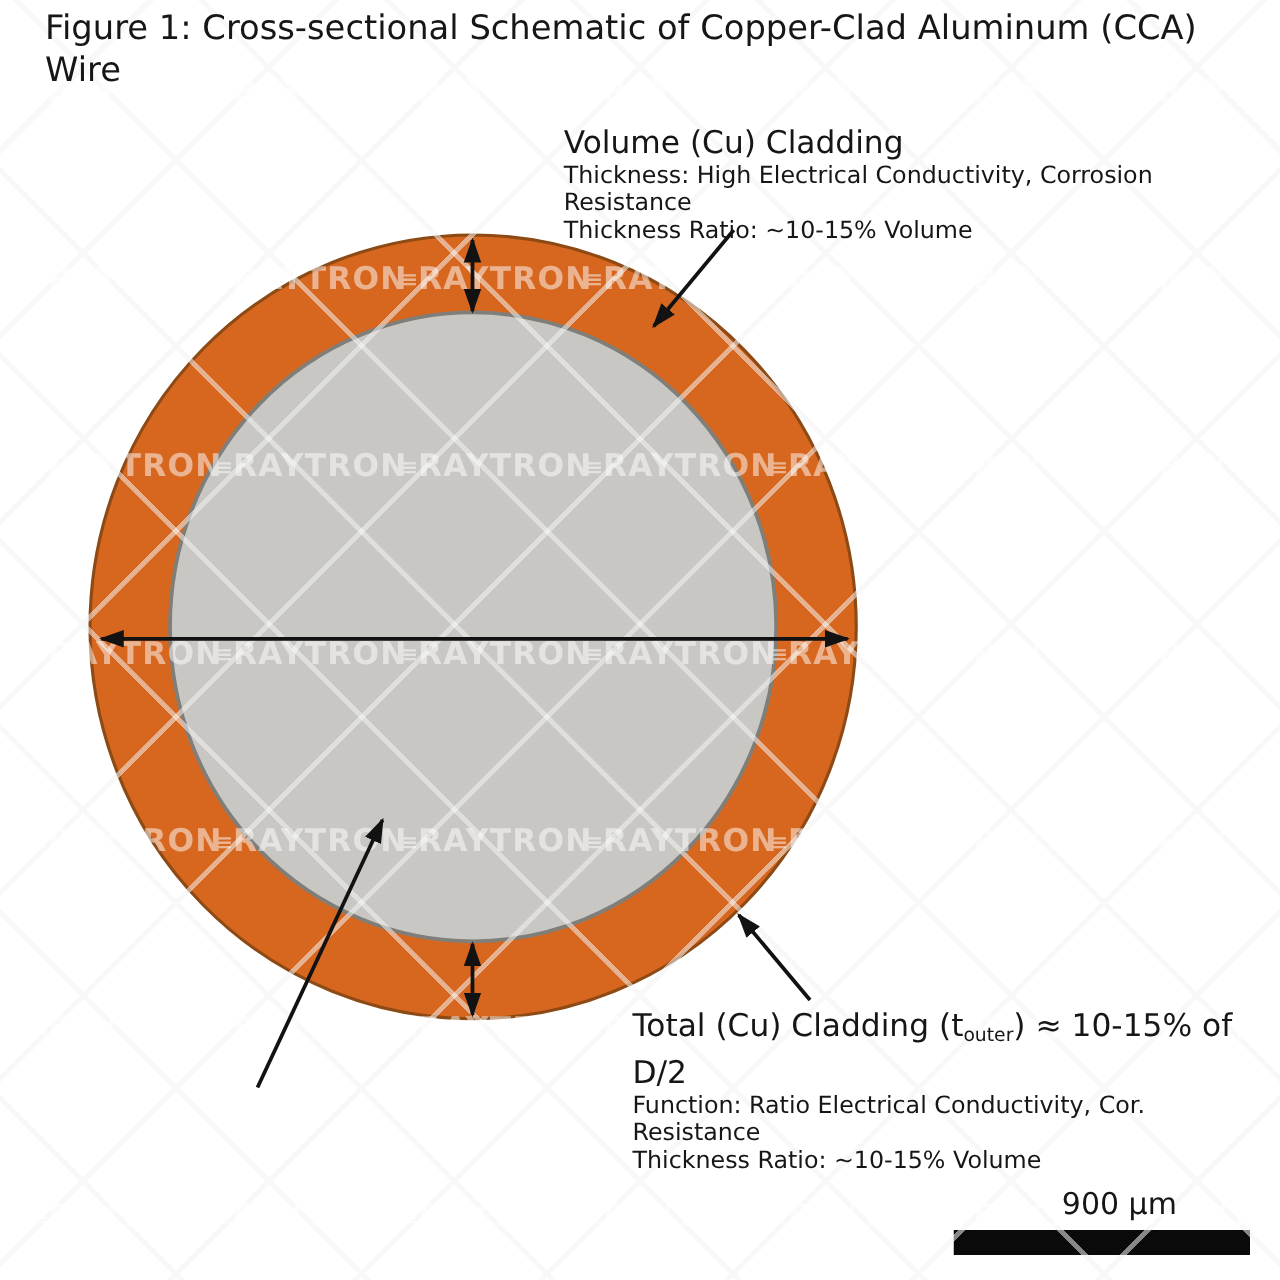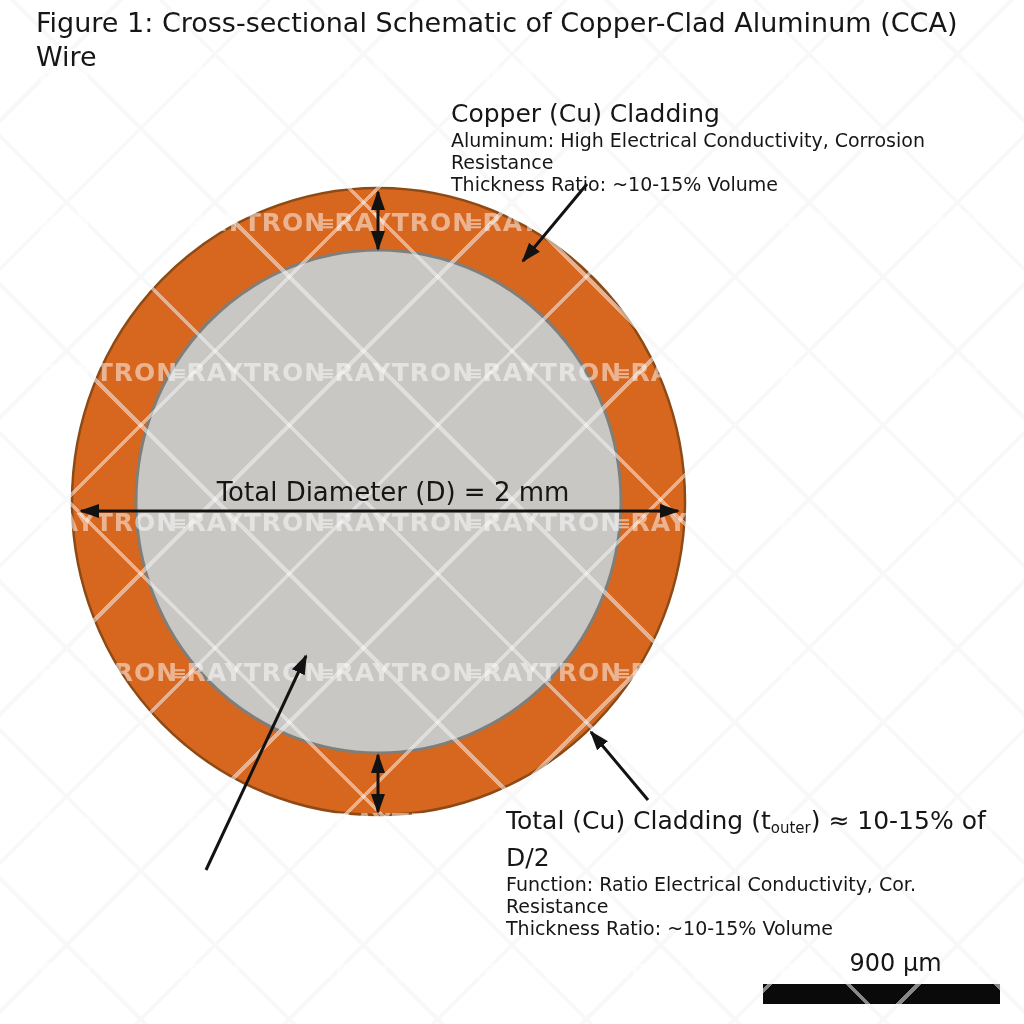--- a/index.html
+++ b/index.html
@@ -126,26 +126,25 @@
     <line x1="587" y1="184" x2="523" y2="261" marker-end="url(#ah)"></line>
     <line x1="648" y1="800" x2="591" y2="732" marker-end="url(#ah)"></line>
     <line x1="206" y1="870" x2="306" y2="656" marker-end="url(#ah)"></line>
   </svg>
 
   <div class="labels">
 
     <div class="figure-title">Figure 1: Cross-sectional Schematic of Copper-Clad Aluminum (CCA) Wire</div>
 
     <div class="callout callout-copper-top">
-      <div class="co-title">Copper (Cu) Cladding</div>
-      <div class="co-line">Aluminum: High Electrical Conductivity, Corrosion Resistance</div>
+      <div class="co-title">Volume (Cu) Cladding</div>
+      <div class="co-line">Thickness: High Electrical Conductivity, Corrosion Resistance</div>
       <div class="co-line">Thickness Ratio: ~10-15% Volume</div>
     </div>
 
-    <div class="diameter-label">Total Diameter (D) = 2 mm</div>
 
     <div class="callout callout-copper-bottom">
       <div class="co-title"><span>Total (Cu) Cladding (t</span><span class="co-sub">outer</span><span>) ≈ 10-15% of D/2</span></div>
       <div class="co-line">Function:  Ratio Electrical Conductivity, Cor. Resistance</div>
       <div class="co-line">Thickness Ratio: ~10-15% Volume</div>
     </div>
 
 
     <div class="scalebar-label">900 μm</div>
 

